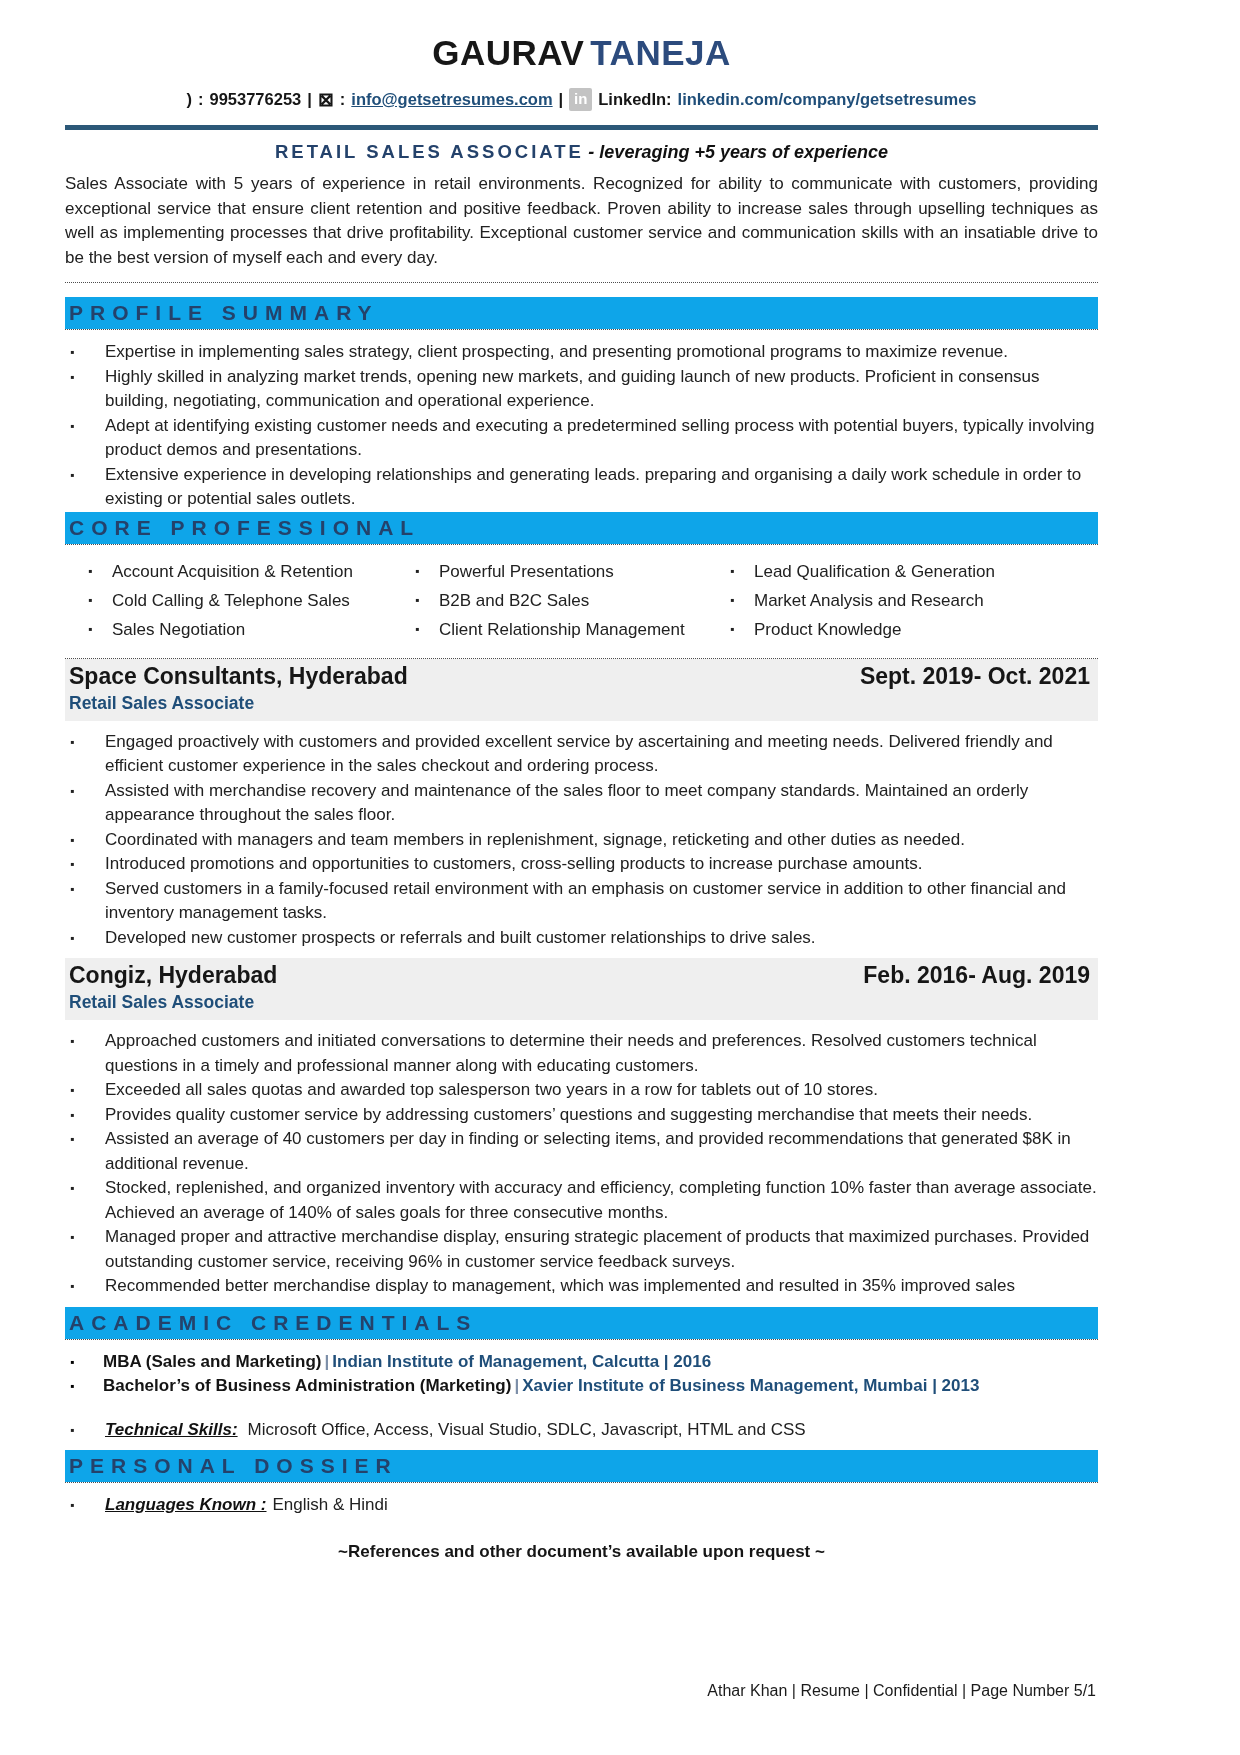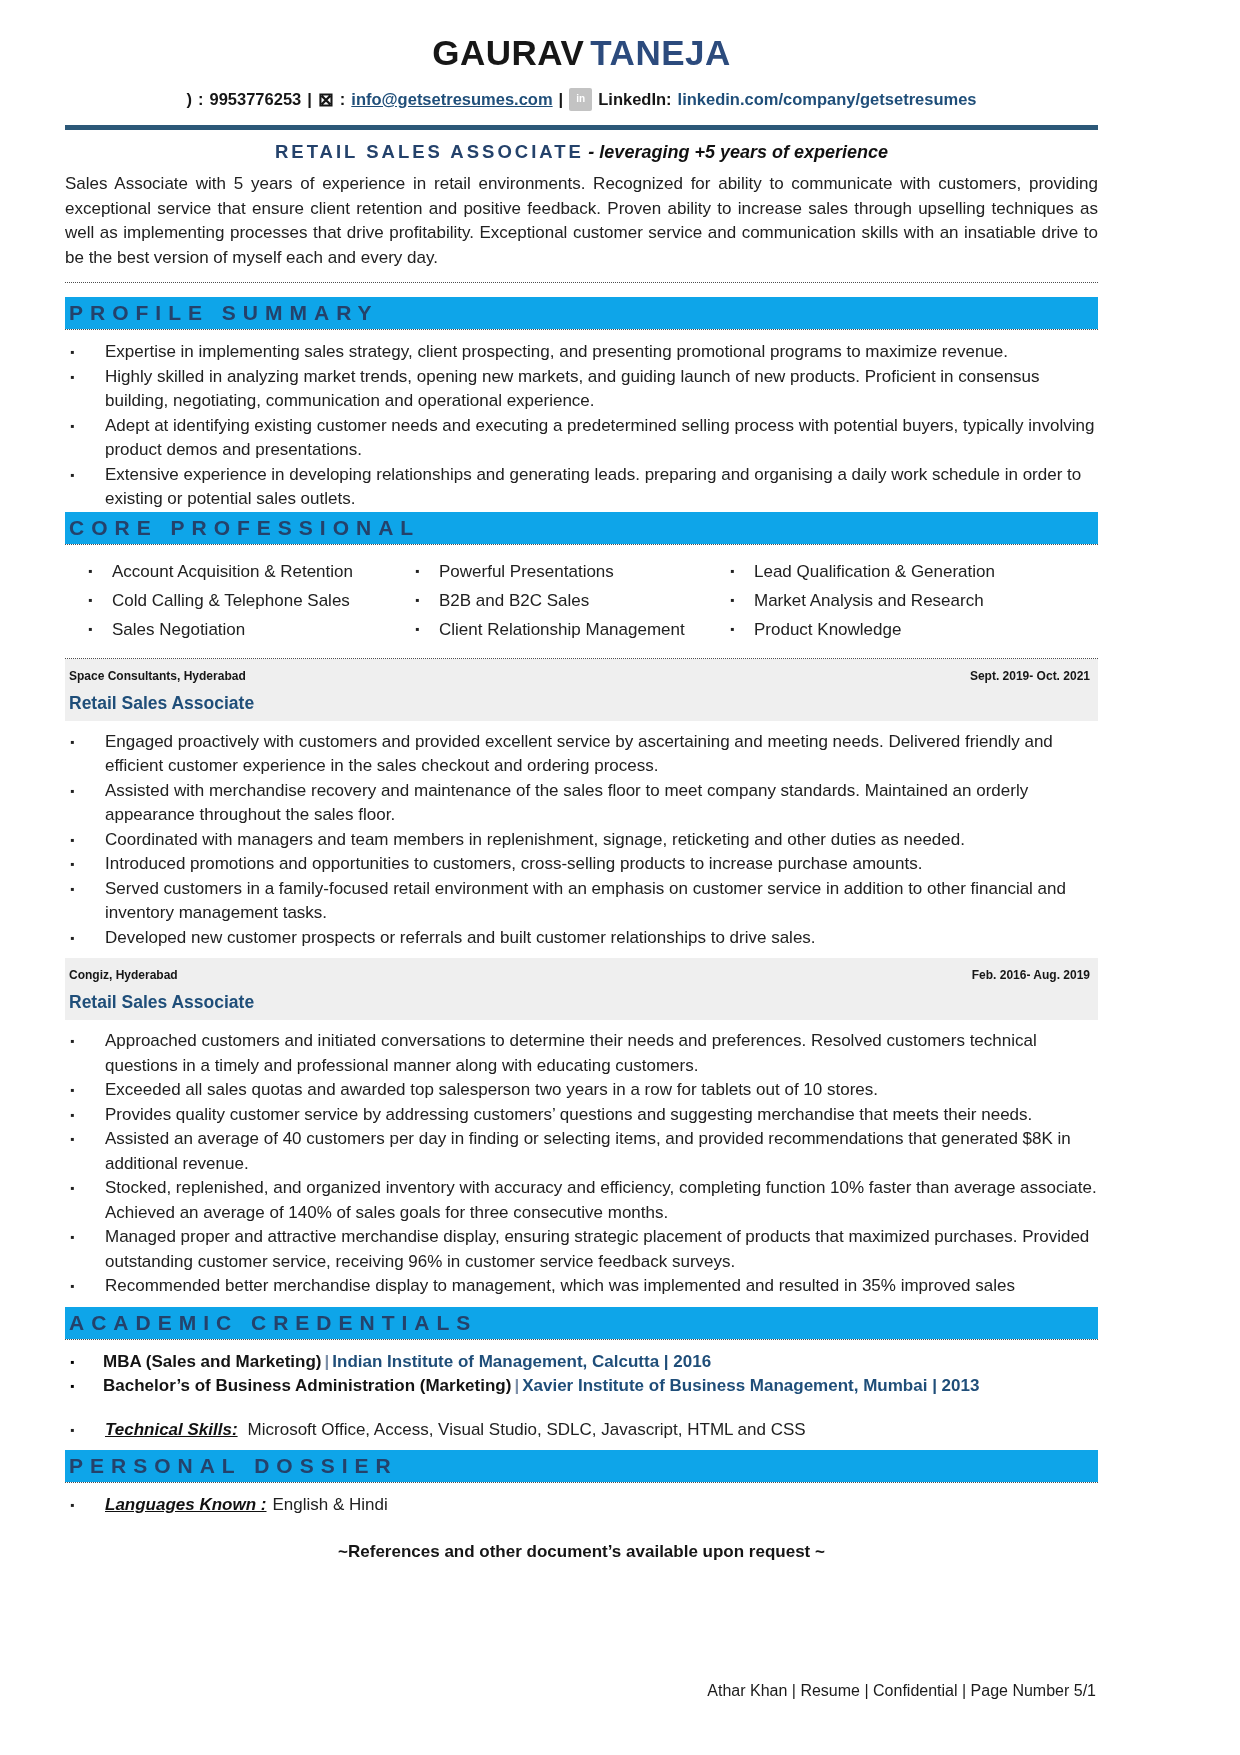--- a/index.html
+++ b/index.html
@@ -12,21 +12,21 @@
   .name { margin:34px 0 0; text-align:center; font-size:35px; line-height:38px;
           font-weight:bold; color:#171717; letter-spacing:0.5px; }
   .name .last { color:#2C4B7D; margin-left:6px; }
   .contact { margin-top:15px; display:flex; justify-content:center; align-items:center;
              gap:6px; font-size:16.5px; line-height:24px; font-weight:bold; color:#161616; }
   .phone-icon { font-weight:bold; }
   .mail-icon { font-size:19px; position:relative; top:1px; }
   .email { color:#1F4E79; text-decoration:underline; cursor:pointer; }
   .li-icon { display:inline-flex; width:23px; height:23px; background:#C3C3C3; color:#fff;
              border-radius:2px; align-items:center; justify-content:center;
-             font-size:10px; font-weight:bold; }
+             font-size:15px; font-weight:bold; }
   .li-url { color:#1F4E79; text-decoration:none; cursor:pointer; }
   .rule { margin-top:14px; height:5px; background:#2C5878; }
   .doc-title { margin-top:10px; text-align:center; line-height:23px; }
   .doc-title .role { color:#24426B; font-weight:bold; font-size:18.5px; letter-spacing:3px; }
   .doc-title .tagline { color:#111; font-weight:bold; font-style:italic; font-size:18px; }
   .summary { margin:8px 0 0; font-size:17px; line-height:24.5px; color:#212121; text-align:justify; }
   
   .dotted { margin-top:12px; border-top:1px dotted #4d4d4d; height:0; }
   .dotted.tight { margin-top:0; }
   .band { background:#0ea5e9; padding:4px 8px 4px 4px; }
@@ -45,21 +45,21 @@
   
   .comp-grid { display:grid; grid-template-columns:327px 315px 1fr; margin:14px 0 0 23px; }
   .comp-col { list-style:none; margin:0; padding:0; display:flex; flex-direction:column; gap:4px; }
   .comp-col li { position:relative; padding-left:24px; font-size:17px; line-height:25px; color:#212121; }
   .comp-col li::before { content:"▪"; position:absolute; left:0; top:0; font-size:12px; }
   
   .job-dotted { margin-top:16px; }
   .job-band { background:#EFEFEF; padding:5px 8px 6px 4px; }
   .job-band.second { margin-top:8px; }
   .job-head { display:flex; justify-content:space-between; align-items:center;
-              font-weight:bold; font-size:12px; line-height:24px; color:#161616; }
+              font-weight:bold; font-size:23px; line-height:24px; color:#161616; }
   .job-role { margin-top:3px; color:#1F4E79; font-weight:bold; font-size:17.5px; line-height:24px; }
   .job-bullets { margin-top:9px; }
   
   .degrees { list-style:none; margin:10px 0 0; padding:0; }
   .degrees li { position:relative; padding-left:38px; font-size:17px; line-height:24px; }
   .degrees li::before { content:"▪"; position:absolute; left:5px; top:0; font-size:12px; }
   .degree { font-weight:bold; color:#141414; }
   .deg-sep { color:#7C8EA8; font-weight:bold; padding:0 3px; }
   .institute { color:#1F4E79; font-weight:bold; }
   .skills-row { margin-top:20px; }

